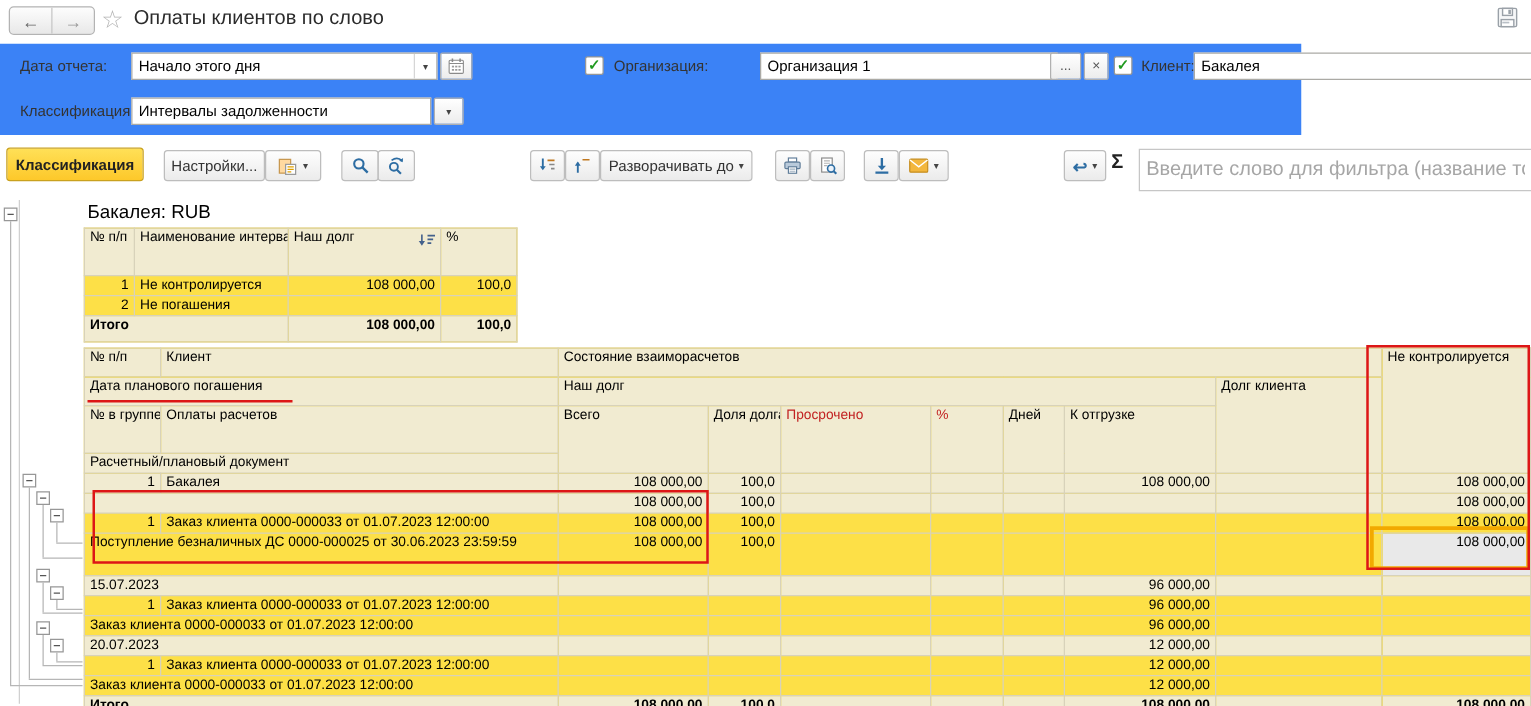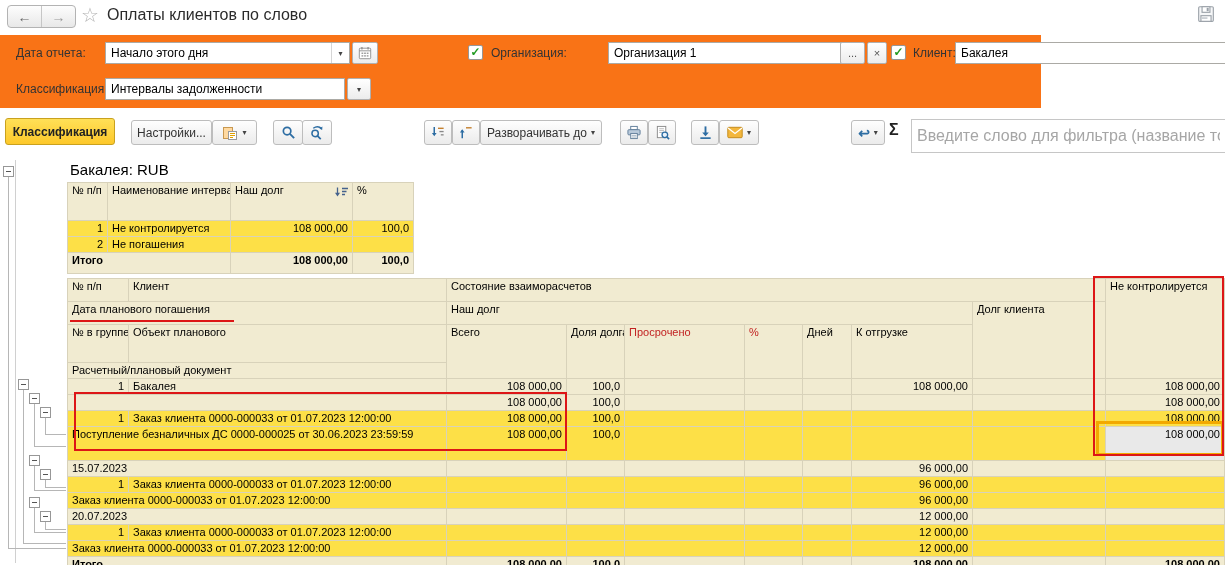--- a/index.html
+++ b/index.html
@@ -10,21 +10,21 @@
   .navgroup{position:absolute;left:7px;top:5px;display:flex;border:1px solid #b3b3b3;border-radius:4px;
             overflow:hidden;background:linear-gradient(#fdfdfd,#e8e8e8)}
   .navbtn{width:33px;height:21px;display:flex;align-items:center;justify-content:center;
           font-size:14px;color:#666;cursor:default}
   .navbtn+.navbtn{border-left:1px solid #c6c6c6;color:#999}
   .star{position:absolute;left:81px;top:3px;font-size:20px;color:#b5b5b5}
   .pagetitle{position:absolute;left:107px;top:6px;font-size:16px;color:#2b2b2b;white-space:nowrap}
   .savefloat{position:absolute;left:1197px;top:5px}
 
   
-  .filterpanel{position:absolute;left:0;top:35px;width:1041px;height:73px;background:#f97316}
+  .filterpanel{position:absolute;left:0;top:35px;width:1041px;height:73px;background:#3b82f6}
   .flabel{position:absolute;font-size:12px;color:#333;white-space:nowrap}
   .field{position:absolute;height:22px;background:#fff;border:1px solid #abaaa5;box-sizing:border-box;
          font-size:12px;display:flex;align-items:center;padding-left:5px;white-space:nowrap;overflow:hidden}
   .fieldcaret{margin-left:auto;align-self:stretch;width:17px;display:flex;align-items:center;justify-content:center;
               border-left:1px solid #d6d6d6;color:#444;font-size:8px;flex:0 0 17px}
   .sbtn{position:absolute;height:22px;box-sizing:border-box;border:1px solid #b0b0b0;border-radius:2px;
         background:linear-gradient(#ffffff,#ececec);display:flex;align-items:center;justify-content:center;
         font-size:11px;color:#555}
   .checkbox{position:absolute;width:15px;height:15px;background:#fff;border:1px solid #979797;border-radius:2px;
             box-sizing:border-box;display:flex;align-items:center;justify-content:center}
@@ -325,21 +325,21 @@
       <td class="hdr" colspan="7">Состояние взаиморасчетов</td>
       <td class="hdr wrap" rowspan="4">Не контролируется</td>
     </tr>
     <tr class="hB">
       <td class="hdr" colspan="2">Дата планового погашения</td>
       <td class="hdr" colspan="6">Наш долг</td>
       <td class="hdr" rowspan="3">Долг клиента</td>
     </tr>
     <tr class="hC">
       <td class="hdr wrap">№ в группе</td>
-      <td class="hdr">Объект планового</td>
+      <td class="hdr">Оплаты расчетов</td>
       <td class="hdr" rowspan="2">Всего</td>
       <td class="hdr wrap" rowspan="2">Доля долга, %</td>
       <td class="hdr red" rowspan="2">Просрочено</td>
       <td class="hdr red" rowspan="2">%</td>
       <td class="hdr" rowspan="2">Дней</td>
       <td class="hdr" rowspan="2">К отгрузке</td>
     </tr>
     <tr class="hD">
       <td class="hdr" colspan="2">Расчетный/плановый документ</td>
     </tr>

